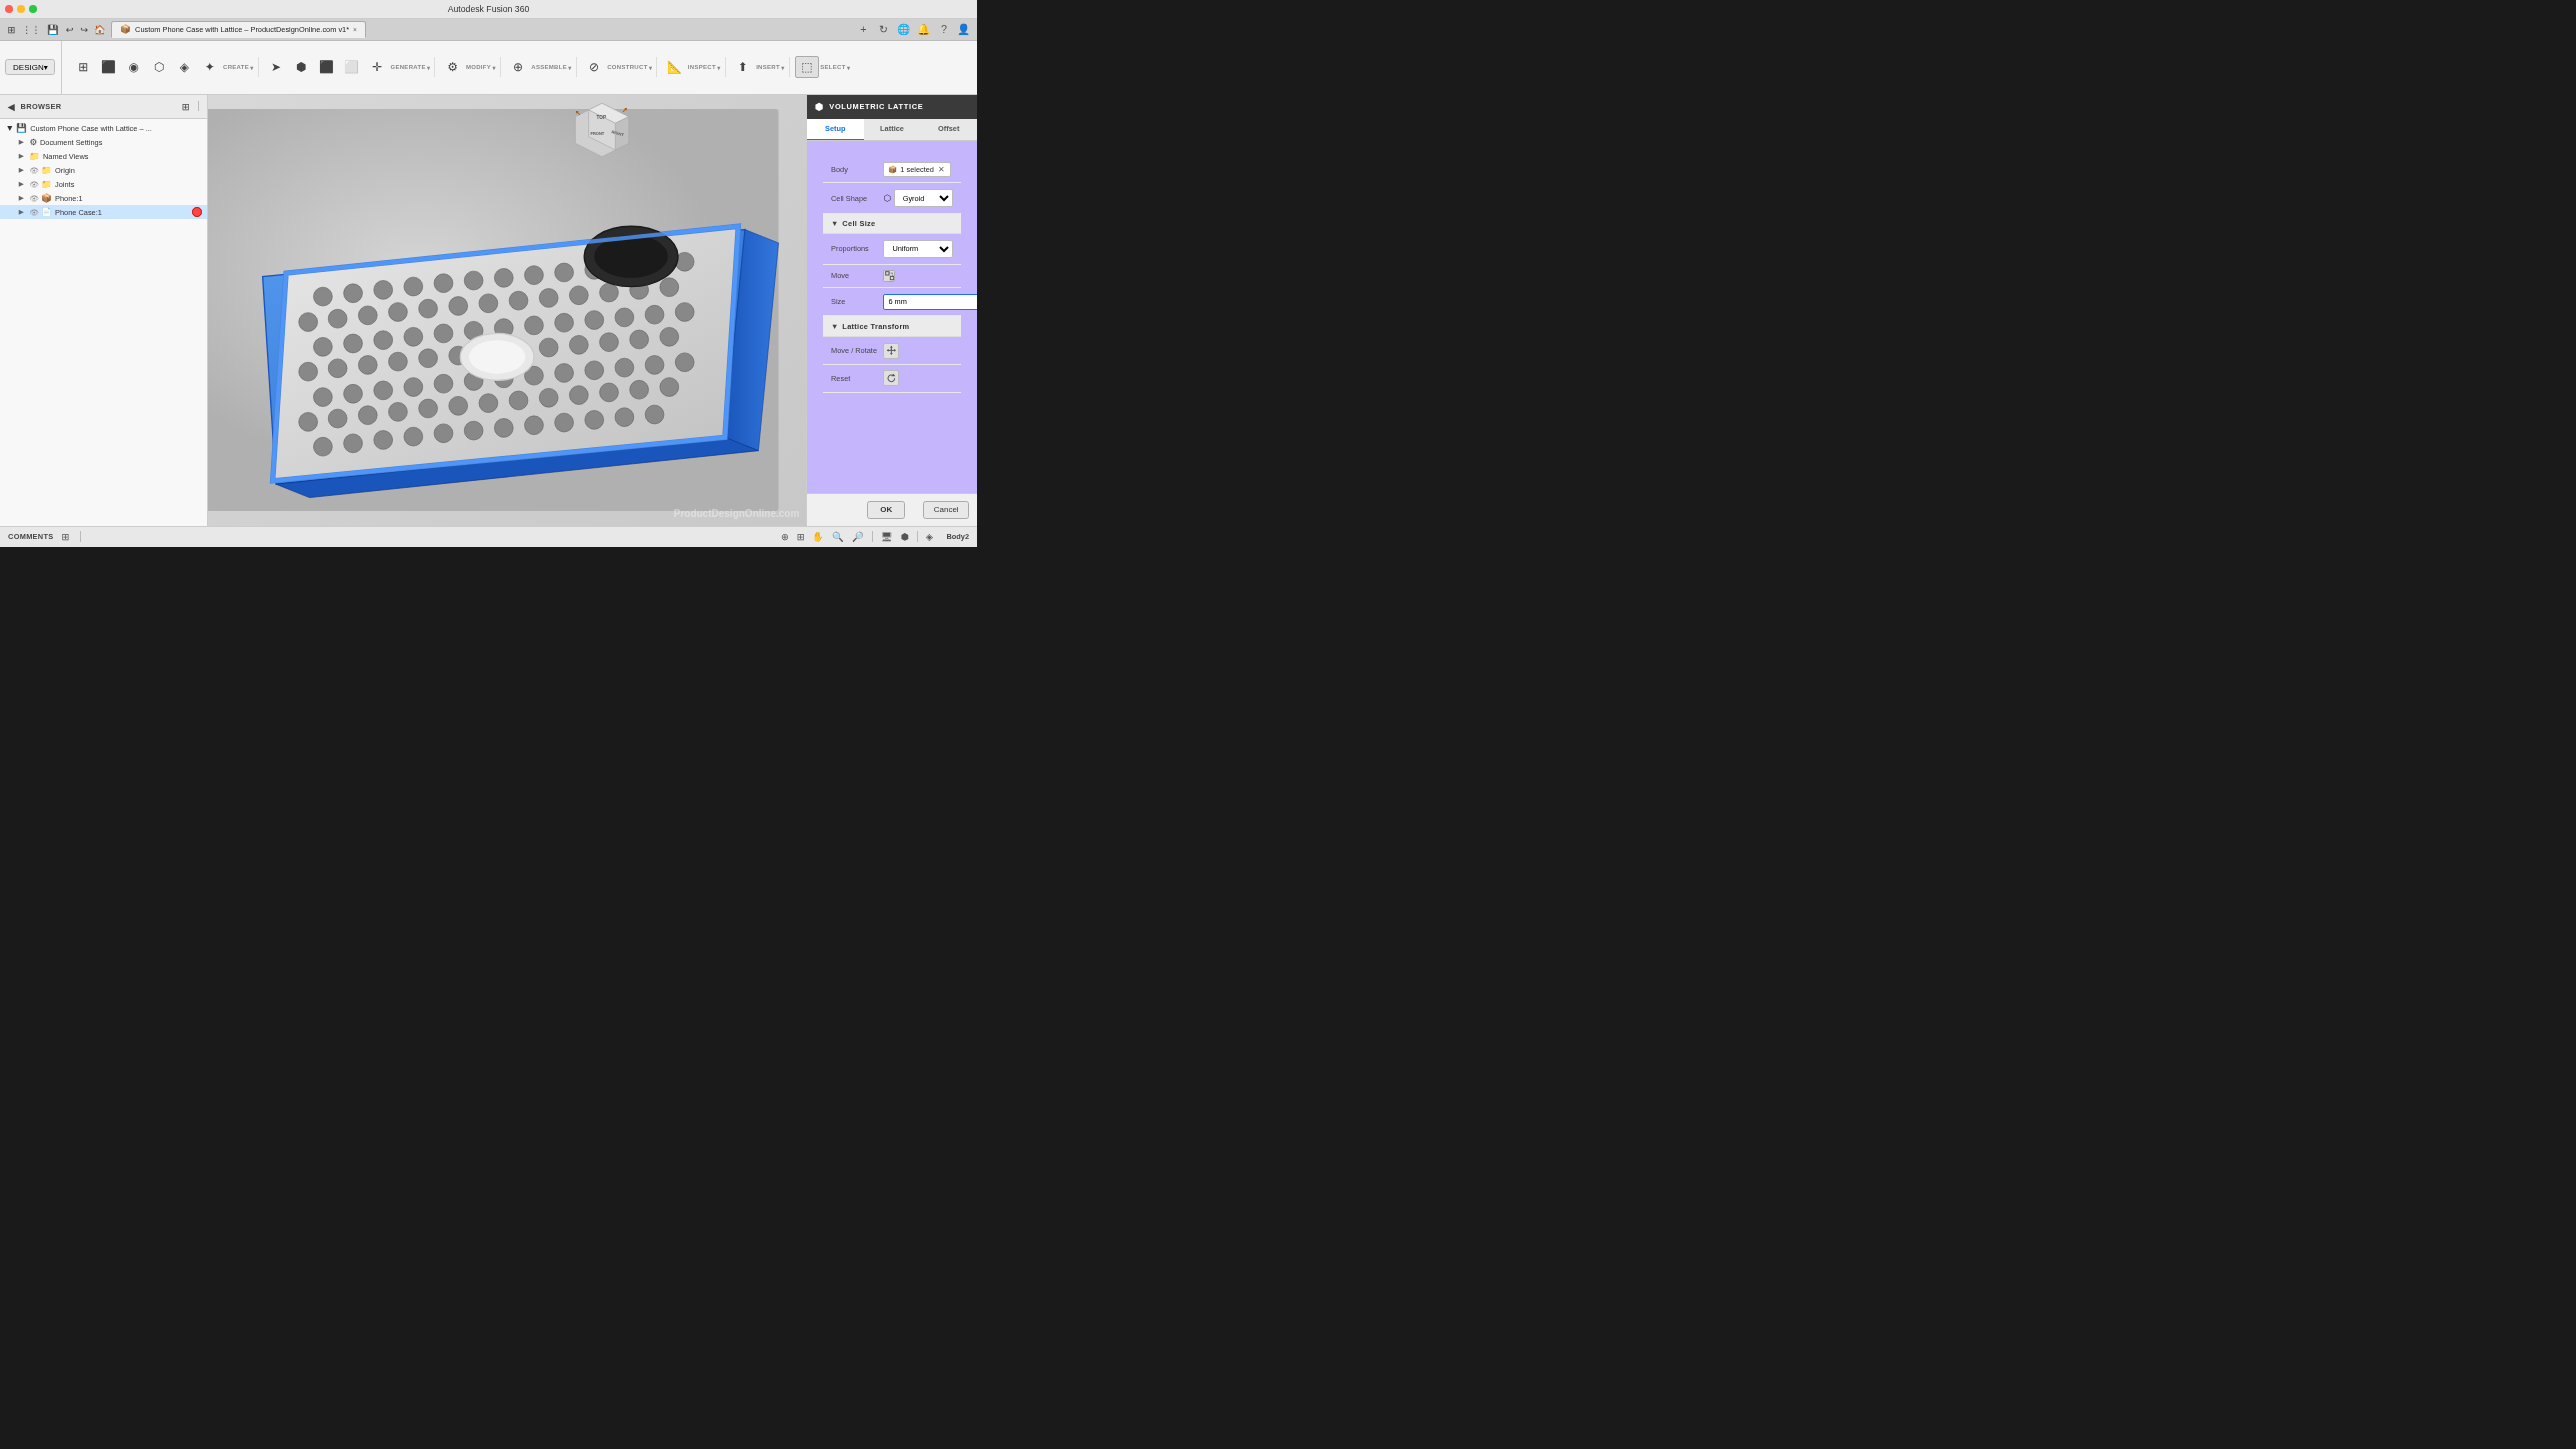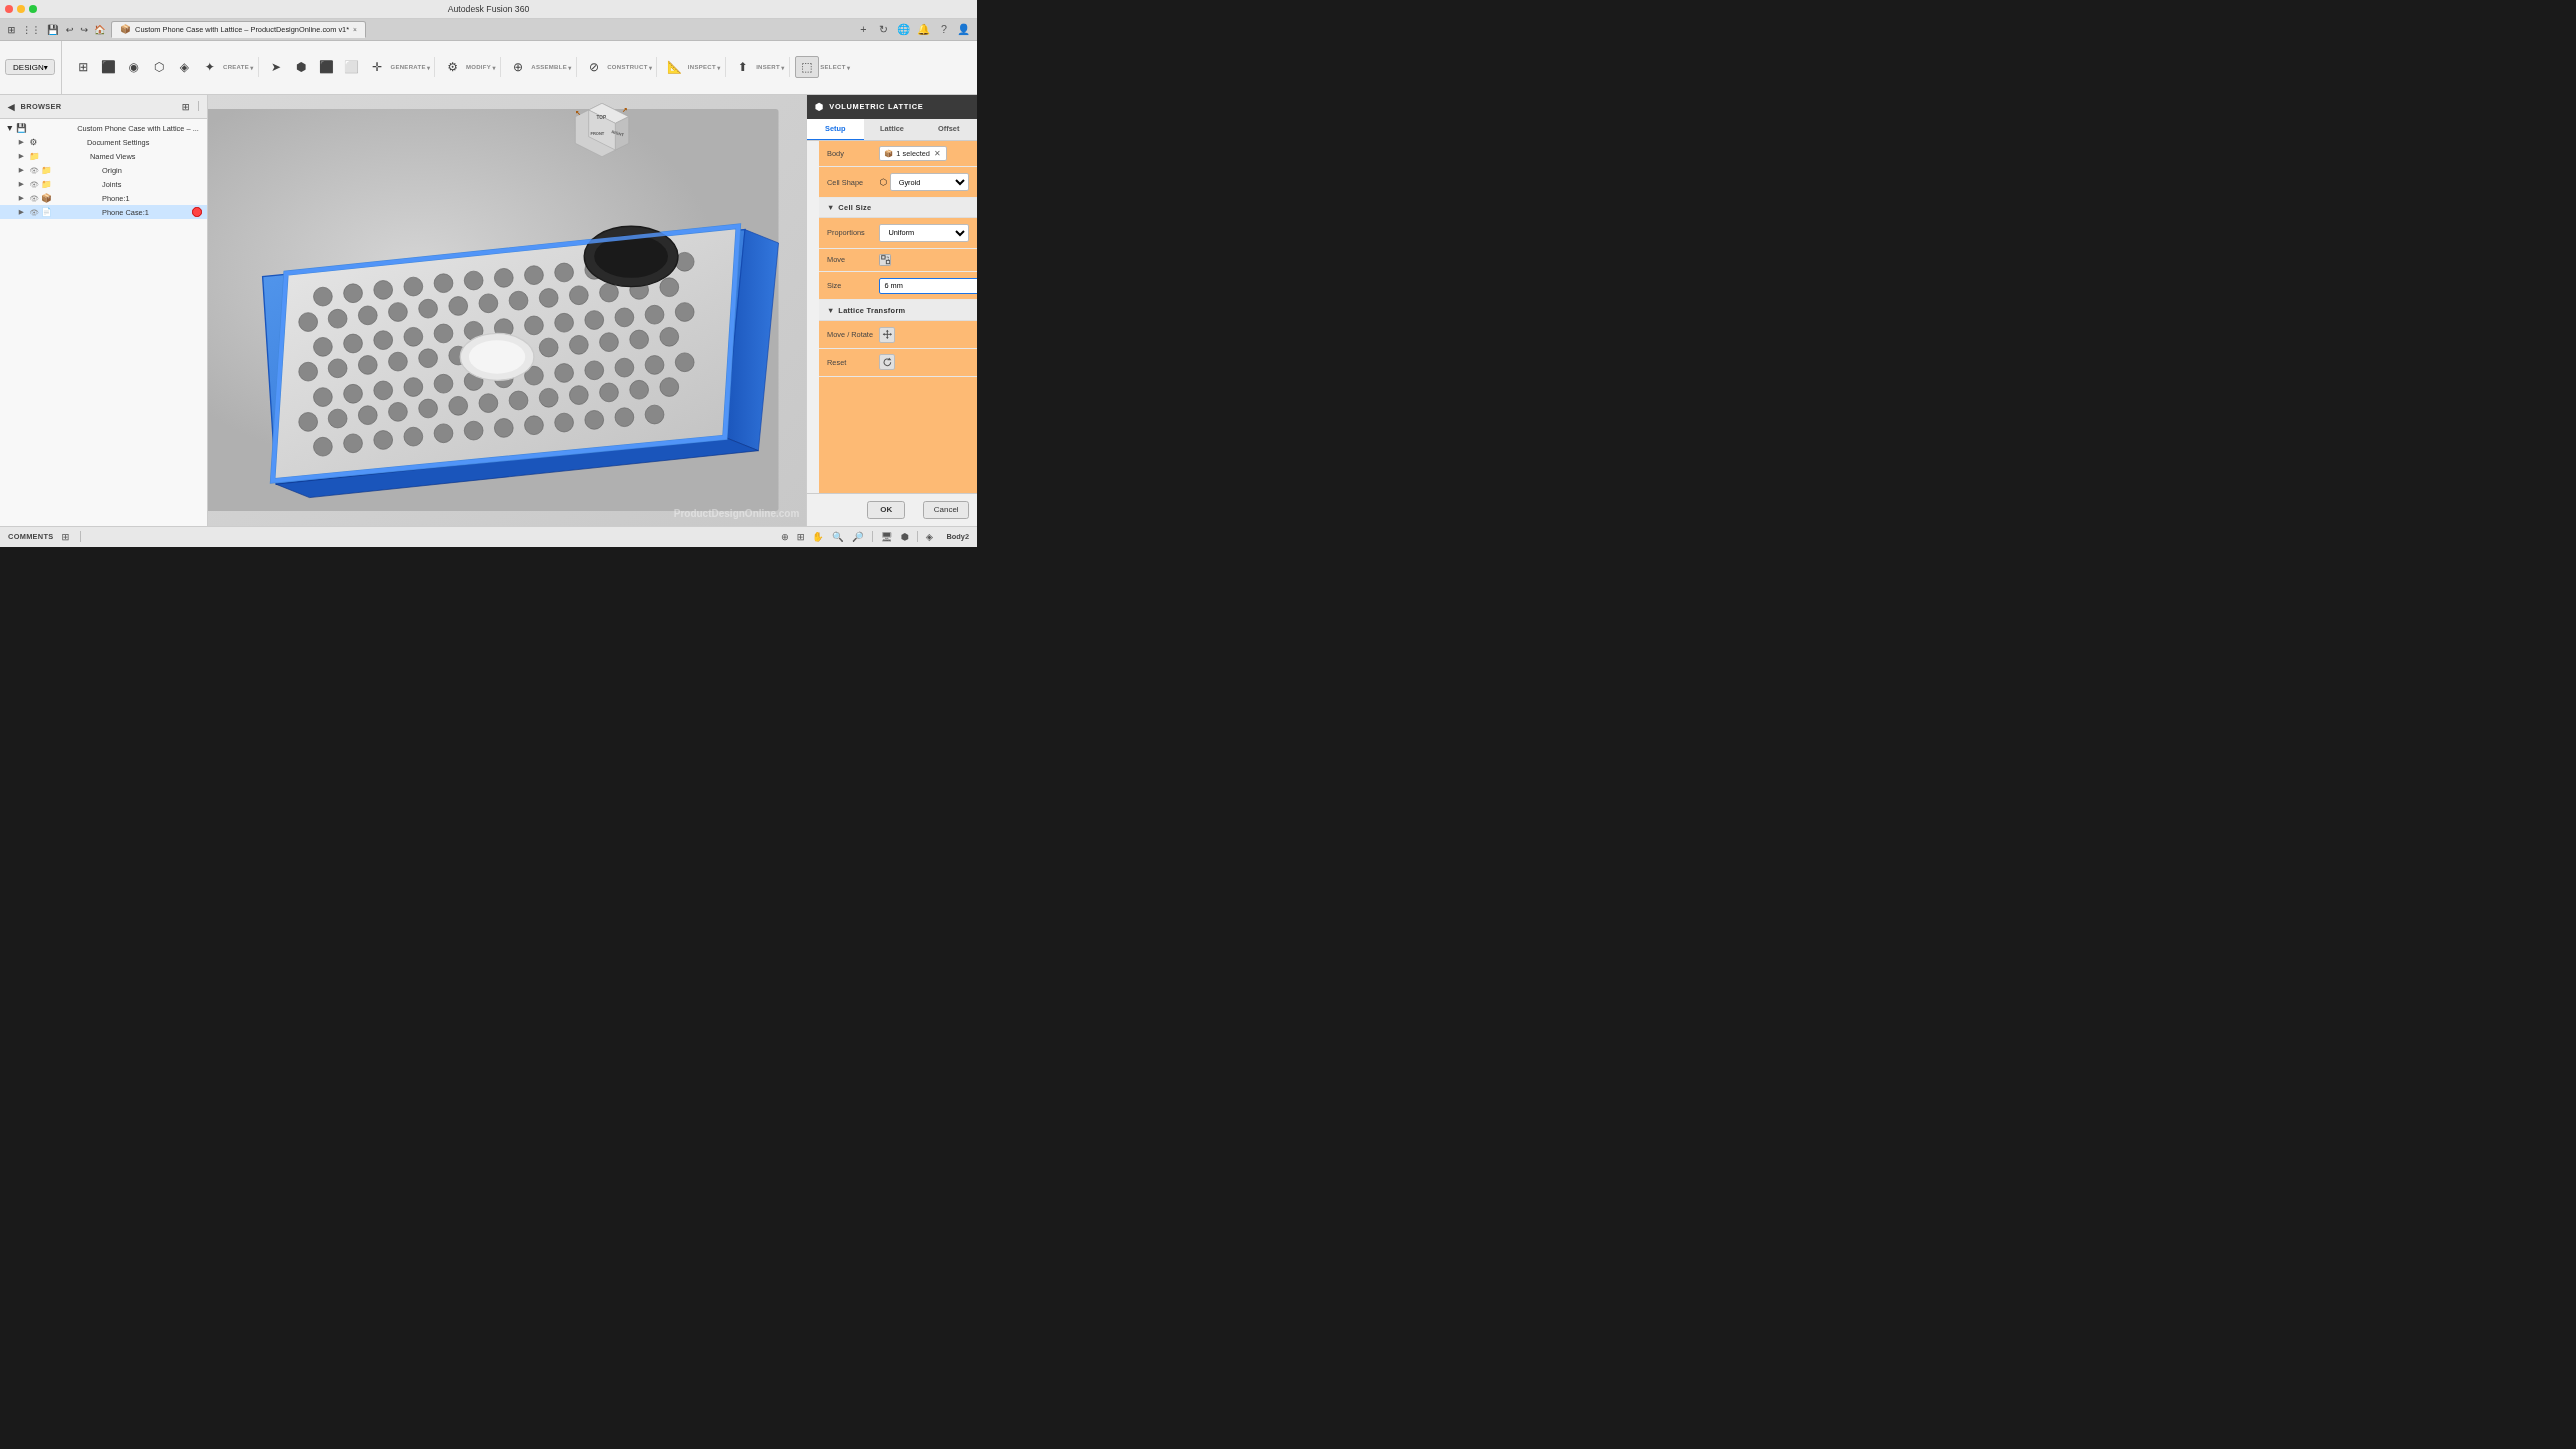--- a/index.html
+++ b/index.html
@@ -248,21 +248,21 @@
     .tree-arrow {
       width: 8px;
       font-size: 6.7px;
       color: #666;
       flex-shrink: 0;
     }
     .tree-icon {
       font-size: 8.7px;
       flex-shrink: 0;
     }
-    .tree-label { flex: 1; font-size: 7.4px; margin-left: 47px; }
+    .tree-label { flex: 1; font-size: 7.4px; }
     .tree-eye { font-size: 7.4px; color: #888; }
     .record-dot {
       width: 9.4px;
       height: 9.4px;
       border-radius: 50%;
       background: #888;
       border: 1.3px solid #555;
     }
     .record-dot.active { background: #ff4444; border-color: #cc0000; }
 
@@ -320,24 +320,23 @@
       color: #555;
       border-bottom: 1.3px solid transparent;
     }
     .panel-tab.active {
       color: #1a73e8;
       border-bottom-color: #1a73e8;
       background: #fff;
     }
     .panel-body {
       flex: 1;
-      padding: 0;
+      padding: 16px;
       overflow-y: auto;
-      background: #fdba74;
-      margin-left: 12px;
+      background: #c4b5fd;
     }
     .panel-row {
       display: flex;
       align-items: center;
       padding: 5.4px 8px;
       border-bottom: 0.7px solid #e8e8e8;
       gap: 5.4px;
     }
     .panel-label {
       font-size: 7.4px;

